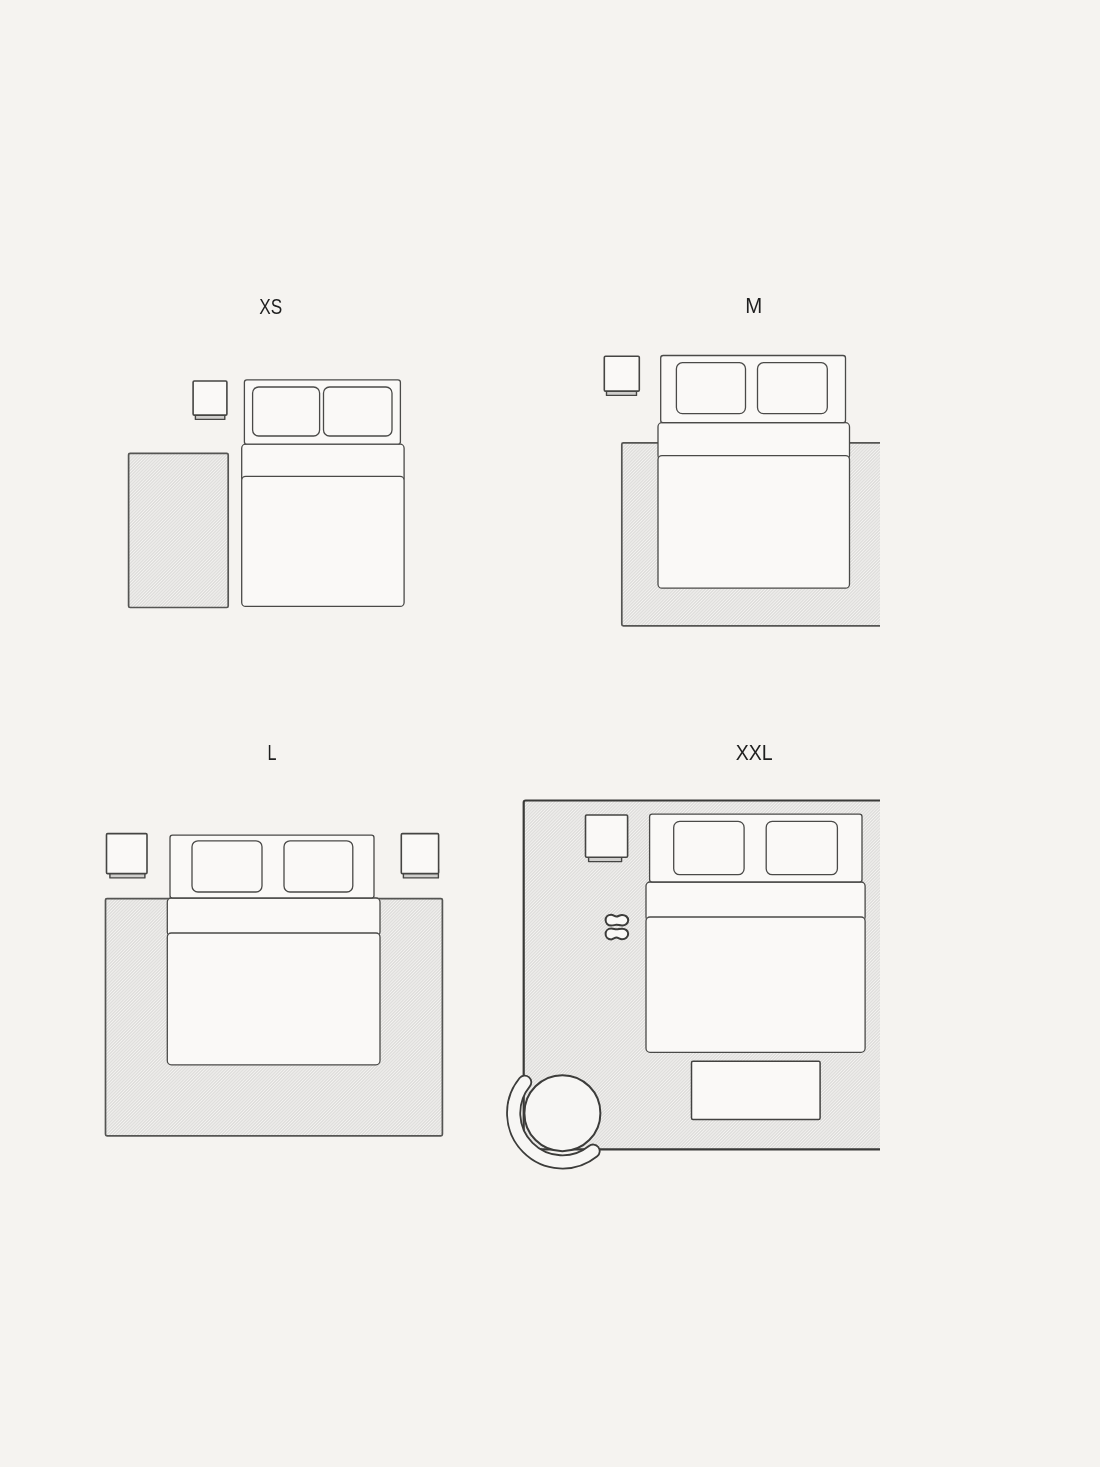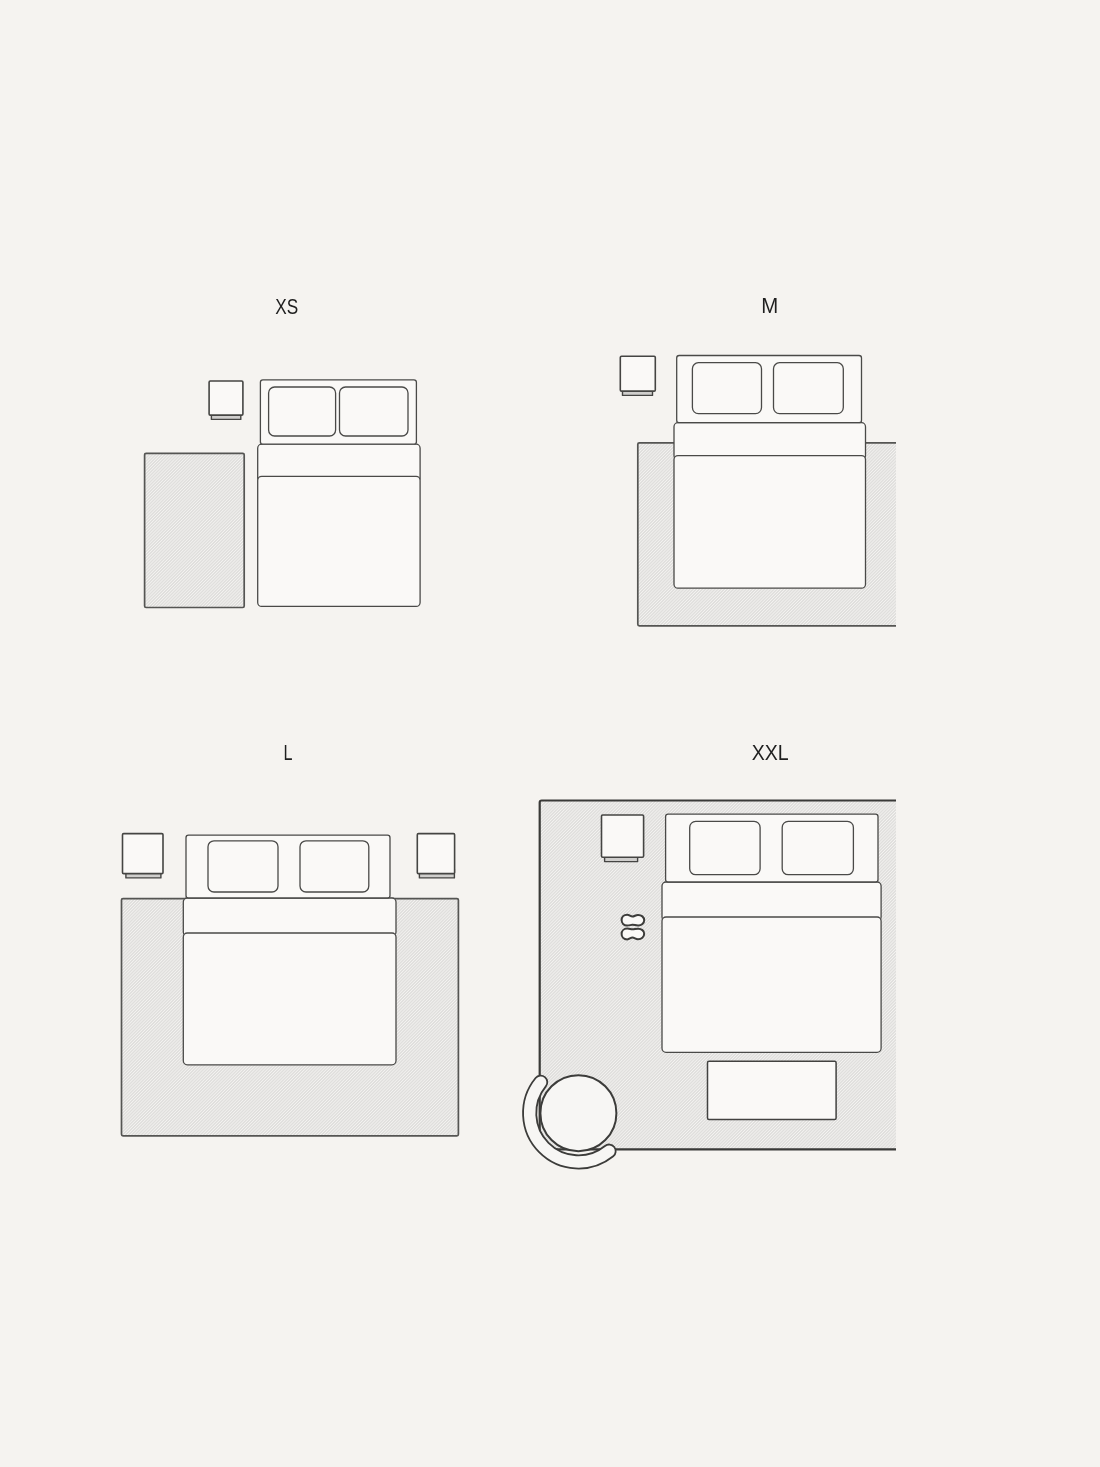--- a/index.html
+++ b/index.html
@@ -1,16 +1,16 @@
 <!DOCTYPE html>
 <html><head>
 <meta charset="utf-8">
 <style>
   html,body{margin:0;padding:0;background:#f5f3f0;}
-  .page{width:880px;height:1467px;position:relative;overflow:hidden;background:#f5f3f0;padding-left:16px;}
+  .page{width:880px;height:1467px;position:relative;overflow:hidden;background:#f5f3f0;}
   svg{display:block;}
   text{font-family:"Liberation Sans",sans-serif;fill:#1f1f1f;}
 </style>
 </head>
 <body>
 <div class="page">
 <svg width="1100" height="1467" viewBox="0 0 1100 1467" xmlns="http://www.w3.org/2000/svg">
   <defs>
     <pattern id="hatch" width="2.2" height="2.2" patternUnits="userSpaceOnUse" patternTransform="rotate(-45)">
       <rect width="2.2" height="2.2" fill="#dddcda"></rect>

